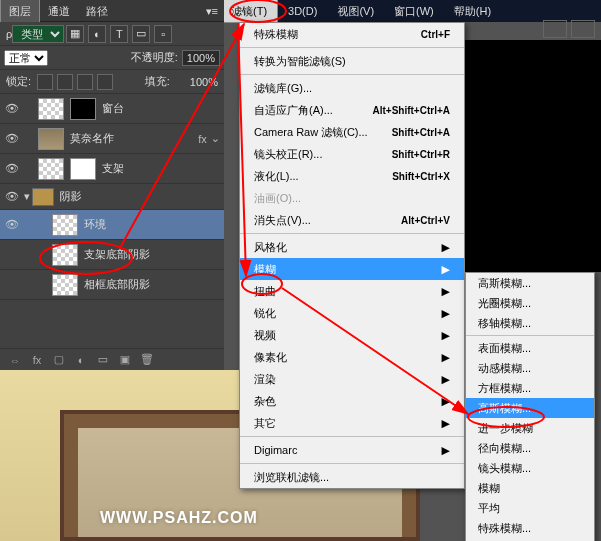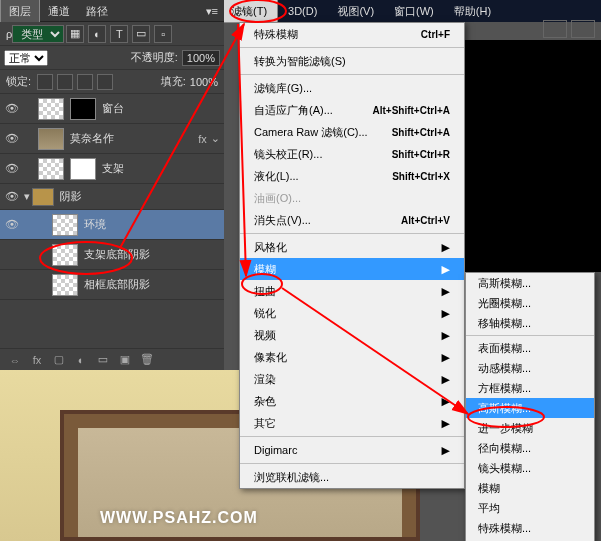--- a/index.html
+++ b/index.html
@@ -16,21 +16,21 @@
 .panelTabs .menuBtn{margin-left:auto;padding:0 6px;}
 .row1{height:24px;display:flex;align-items:center;padding:0 6px;border-bottom:1px solid #333;}
 .row1 select{background:#14532d;color:#ddd;border:1px solid #666;font-size:11px;padding:1px 4px;}
 .row1 .iconbtn{width:18px;height:18px;border:1px solid #666;margin:0 2px;display:inline-flex;align-items:center;justify-content:center;background:#3a3a3a;}
 .row2{height:24px;display:flex;align-items:center;padding:0 4px;border-bottom:1px solid #333;}
 .row2 .opacityLbl{margin-left:auto;margin-right:4px;}
 .row2 .pctBox{background:#2a2a2a;border:1px solid #666;padding:1px 4px;}
 .row3{height:24px;display:flex;align-items:center;padding:0 6px;border-bottom:1px solid #333;}
 .row3 .lockLbl{margin-right:4px;}
 .row3 .lockicon{width:16px;height:16px;border:1px solid #666;margin:0 2px;background:#3a3a3a;}
-.row3 .fillLbl{margin-left:auto;margin-right:4px;}
+.row3 .fillLbl{margin-left:auto;margin-right:20px;}
 .layers{background:#414141;}
 .layer{height:30px;display:flex;align-items:center;border-bottom:1px solid #333;padding:0 4px;}
 .layer .eye{width:16px;height:16px;display:flex;align-items:center;justify-content:center;margin-right:4px;color:#ccc;}
 .layer .indent{width:14px;}
 .layer .thumb{width:26px;height:22px;border:1px solid #888;margin-right:6px;background:#666;}
 .layer .checker{background-image:linear-gradient(45deg,#ccc 25%,transparent 25%,transparent 75%,#ccc 75%),linear-gradient(45deg,#ccc 25%,#fff 25%,#fff 75%,#ccc 75%);background-size:8px 8px;background-position:0 0,4px 4px;}
 .layer .mask{width:26px;height:22px;border:1px solid #888;margin-right:6px;background:#fff;}
 .layer .black{background:#000;}
 .layer .photo{background:linear-gradient(#8a7a5a,#a89878);}
 .layer .name{flex:1;}

